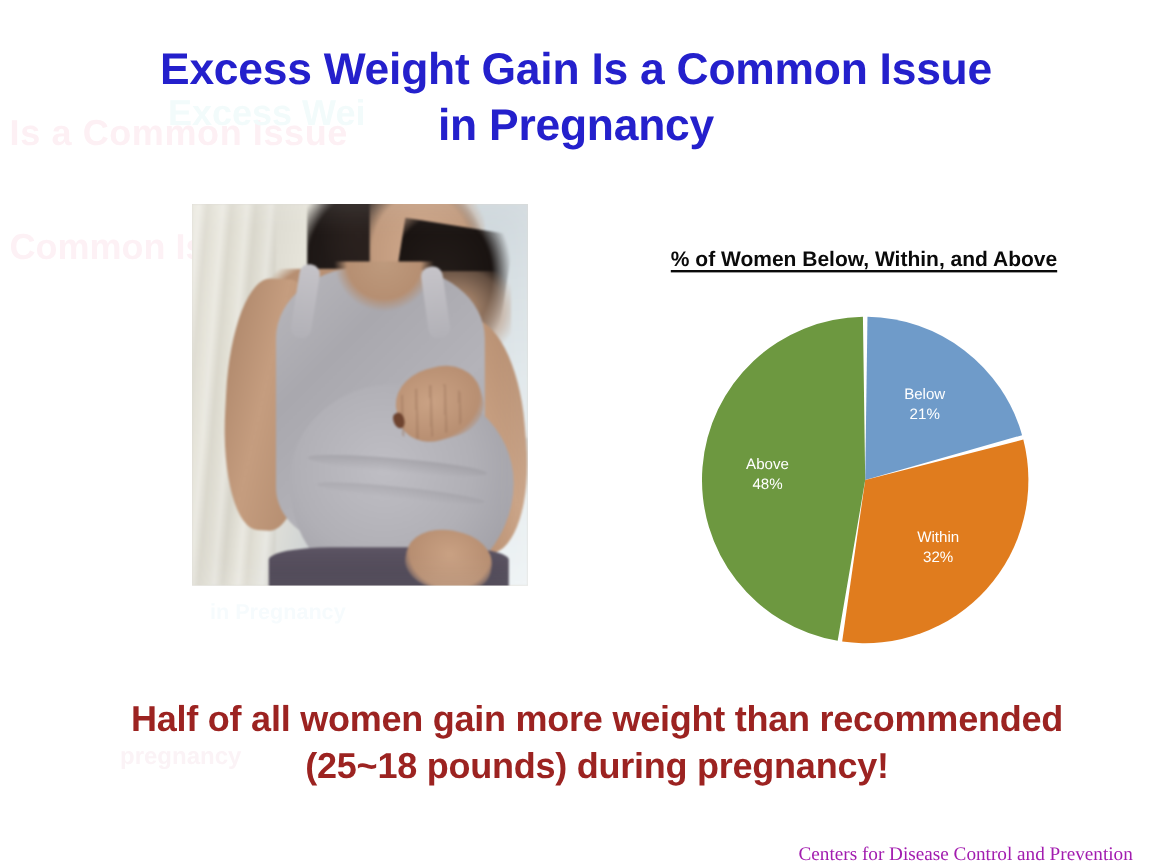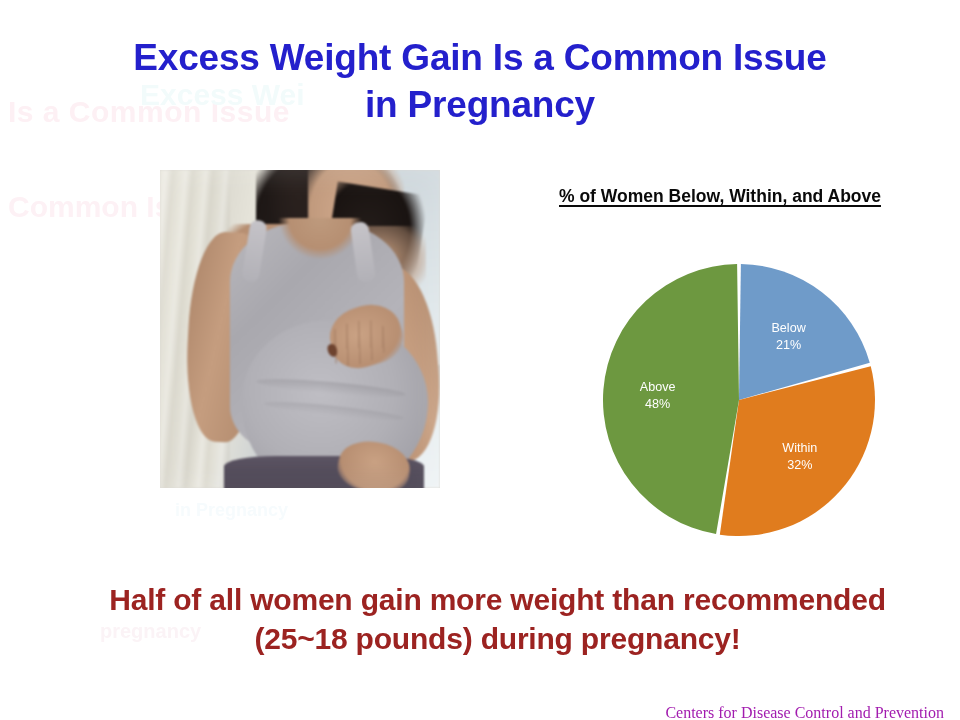--- a/index.html
+++ b/index.html
@@ -267,39 +267,39 @@
   #photoBlur {
     position: absolute;
     inset: 0;
     filter: blur(1.1px) saturate(1.02);
   }
 
   
   #chartTitle {
     position: absolute;
     left: 494px;
-    top: 184px;
+    top: 204px;
     width: 452px;
     text-align: center;
     color: #0a0a0a;
     font-size: 17.5px;
     font-weight: bold;
     line-height: 25px;
     font-family: "Liberation Sans", sans-serif;
   }
   #chartTitle .ln {
     display: block;
     text-decoration: underline;
     text-underline-offset: 3px;
     text-decoration-thickness: 1.6px;
   }
 
   #pieWrap {
     position: absolute;
-    left: 601px;
+    left: 583px;
     top: 262px;
     width: 276px;
     height: 276px;
   }
   #pieSvg { display: block; }
 
   .slice-label {
     fill: #ffffff;
     font-family: "Liberation Sans", sans-serif;
     font-size: 12.6px;

